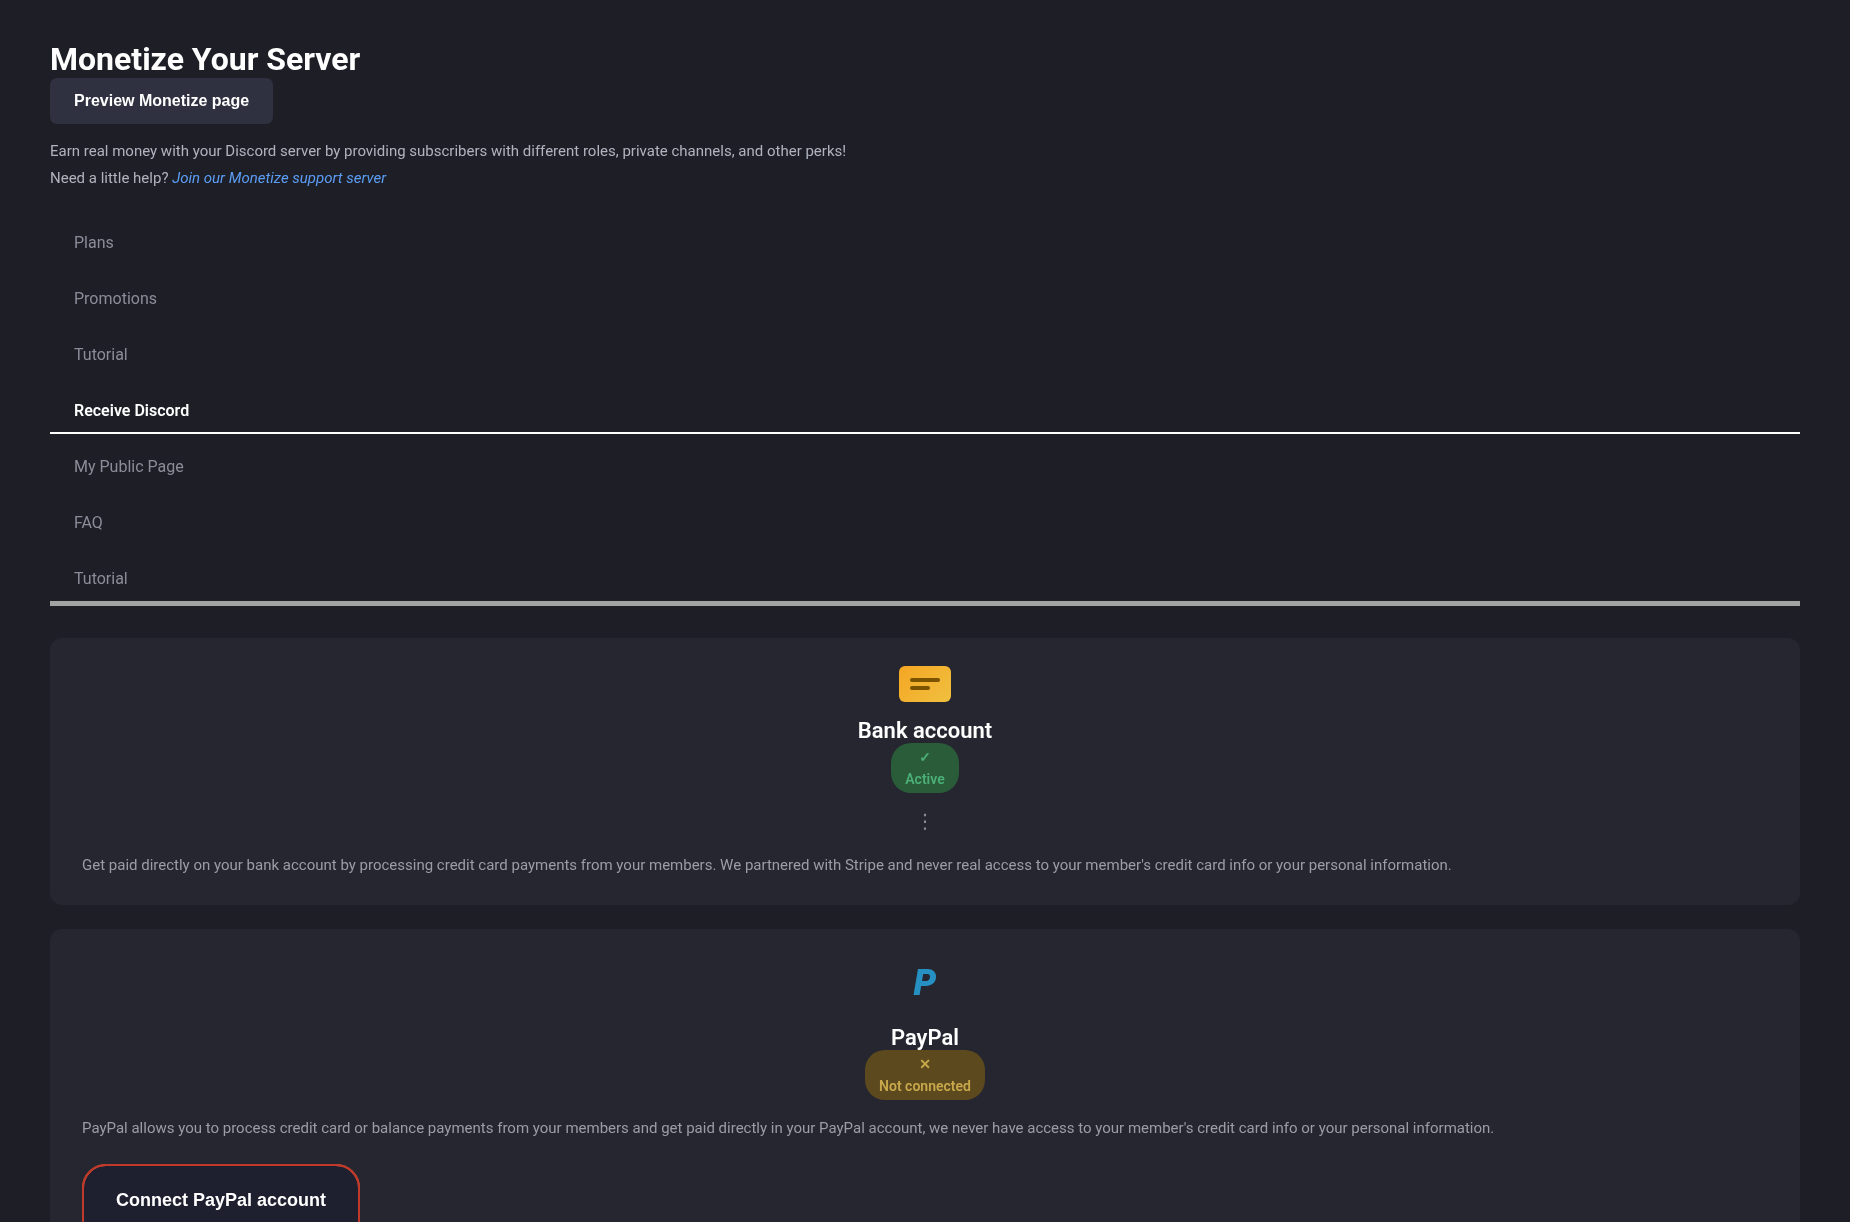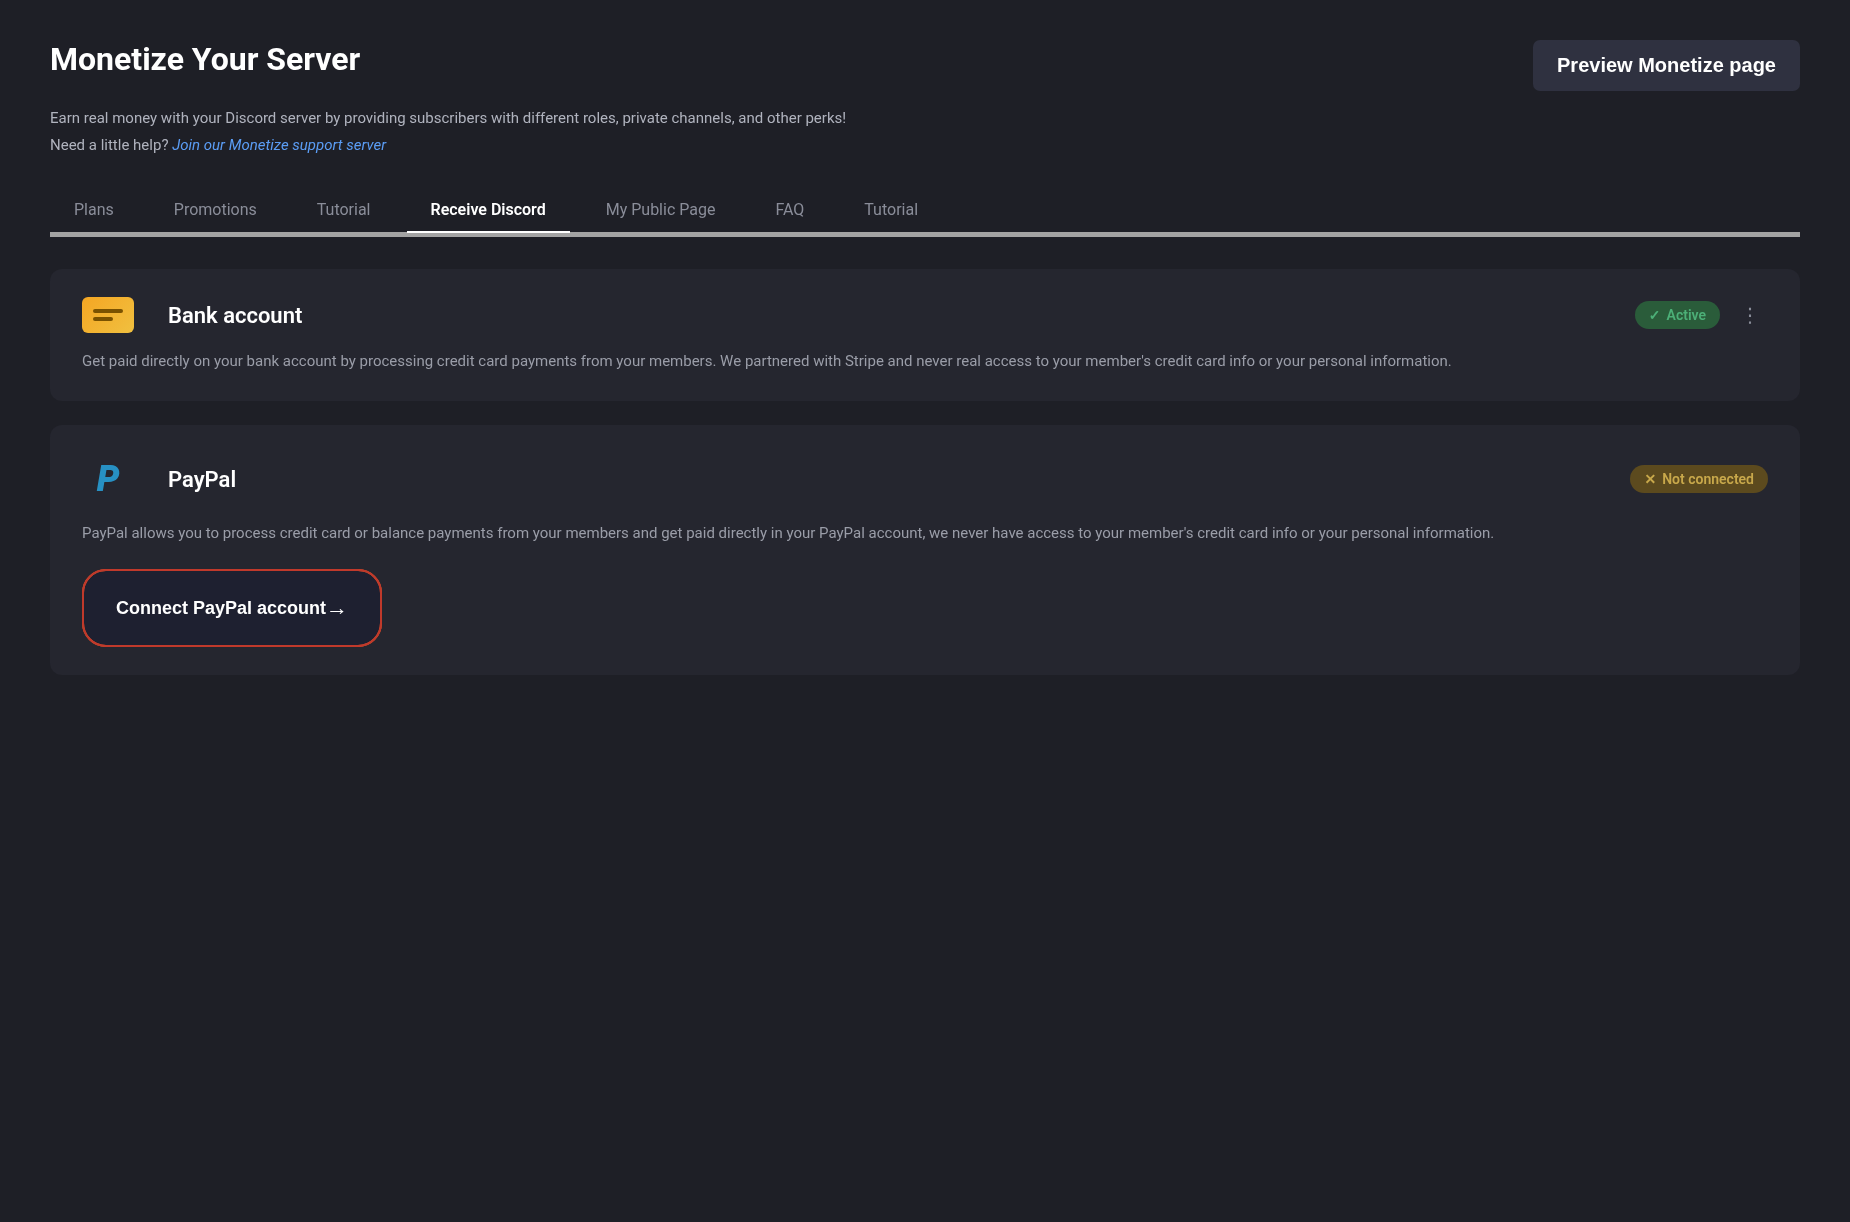--- a/index.html
+++ b/index.html
@@ -1,18 +1,19 @@
 <!DOCTYPE html>
 <html><head>
   <meta charset="utf-8">
   <style>
     * {
       box-sizing: border-box;
       margin: 0;
       padding: 0;
+      flex-direction: column;
     }
 
     body {
       background-color: #1e1f26;
       color: #ffffff;
       font-family: -apple-system, BlinkMacSystemFont, 'Segoe UI', Roboto, Helvetica, Arial, sans-serif;
       min-height: 1222px;
       width: 1850px;
       padding: 40px 50px;
     }
@@ -29,21 +30,21 @@
       font-weight: 700;
       color: #ffffff;
     }
 
     .preview-button {
       background-color: #2f3140;
       color: #ffffff;
       border: none;
       border-radius: 7px;
       padding: 14px 24px;
-      font-size: 20px;
+      font-size: 16px;
       font-weight: 600;
       cursor: pointer;
     }
 
     .subtitle {
       color: #b0b3be;
       font-size: 15px;
       line-height: 1.5;
       margin-bottom: 4px;
     }
@@ -94,21 +95,21 @@
     .card-header {
       display: flex;
       align-items: center;
       justify-content: space-between;
       margin-bottom: 16px;
     }
 
     .card-title-area {
       display: flex;
       align-items: center;
-      gap: 34px;
+      gap: 16px;
     }
 
     .card-title {
       font-size: 22px;
       font-weight: 600;
       color: #ffffff;
     }
 
     .card-description {
       color: #9a9da8;

